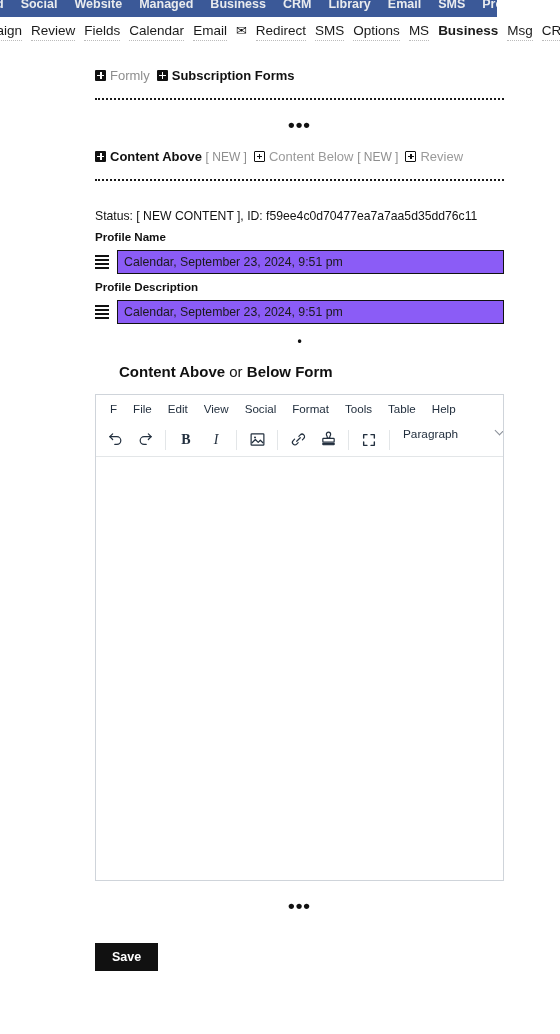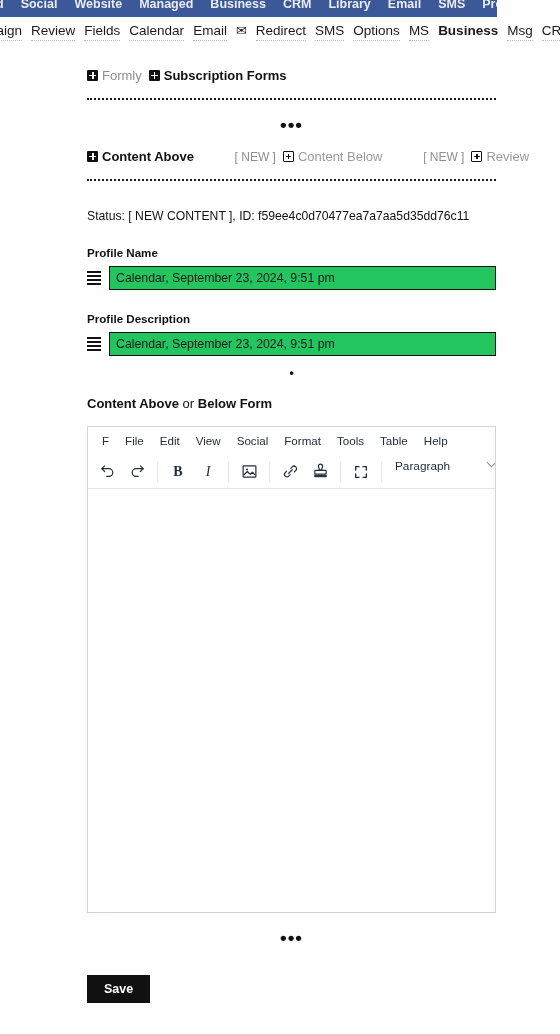--- a/index.html
+++ b/index.html
@@ -96,21 +96,21 @@
   .icon-list {
     display: inline-block;
     width: 14px; height: 12px;
     position: relative;
     vertical-align: -1px;
   }
 
   
   .page {
     position: absolute;
-    left: 8px; top: 45px;
+    left: 16px; top: 45px;
     width: 488px;
     height: 989px;
     background: #fff;
   }
   .content {
     position: absolute;
     left: 79px;
     top: 0;
     width: 409px;
   }
@@ -181,34 +181,34 @@
   }
 
   .tabrow {
     margin-top: 19px;
     font-size: 13px;
     line-height: 16px;
     white-space: nowrap;
   }
   .tab-active { color: #111; font-weight: bold; }
   .tab-muted  { color: #9a9a9a; font-weight: normal; text-align: right; }
-  .tag-new    { color: #8e8e8e; font-weight: normal; font-size: 12px; margin-left: 37px; }
+  .tag-new    { color: #8e8e8e; font-weight: normal; font-size: 12px; }
   .tab-sep { display: inline-block; width: 7px; }
 
   .status-line {
     margin-top: 27px;
     font-size: 12.2px;
     color: #111;
     line-height: 16px;
     white-space: nowrap;
   }
   .status-line .lbl { font-weight: normal; }
 
   .field-label {
-    margin-top: 22px;
+    margin-top: 6px;
     font-size: 11.6px;
     font-weight: bold;
     color: #111;
     line-height: 14px;
   }
   .field-row {
     margin-top: 6px;
     display: flex;
     align-items: center;
     gap: 8px;
@@ -223,34 +223,35 @@
   }
   .ham i:nth-child(1) { top: 0px; }
   .ham i:nth-child(2) { top: 4px; }
   .ham i:nth-child(3) { top: 8px; }
   .ham i:nth-child(4) { top: 12px; }
 
   .text-input {
     flex: 1 1 auto;
     height: 24px;
     border: 1.5px solid #111;
-    background: #22c55e;
+    background: #8b5cf6;
     font-family: "Liberation Sans", sans-serif;
     font-size: 12.3px;
     color: #1a1a1a;
     padding: 0 6px;
     outline: none;
     width: 100%;
   }
 
   .section-title {
     margin-top: 20px;
-    font-size: 13px;
+    font-size: 15px;
     color: #111;
     line-height: 16px;
+    margin-left: 24px;
   }
   .section-title b { font-weight: bold; }
   .section-title span.or { font-weight: normal; }
 
   
   .editor {
     margin-top: 14px;
     width: 409px;
     height: 487px;
     border: 1px solid #cfd4da;

